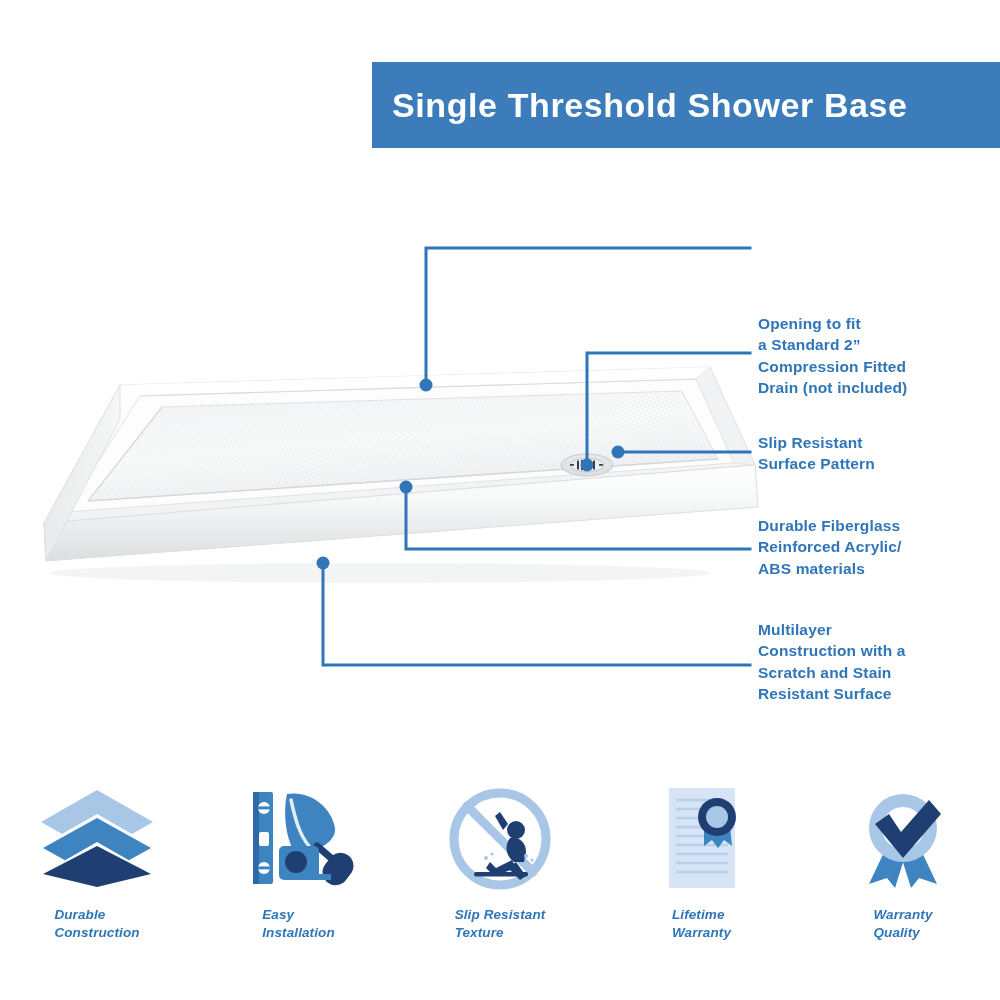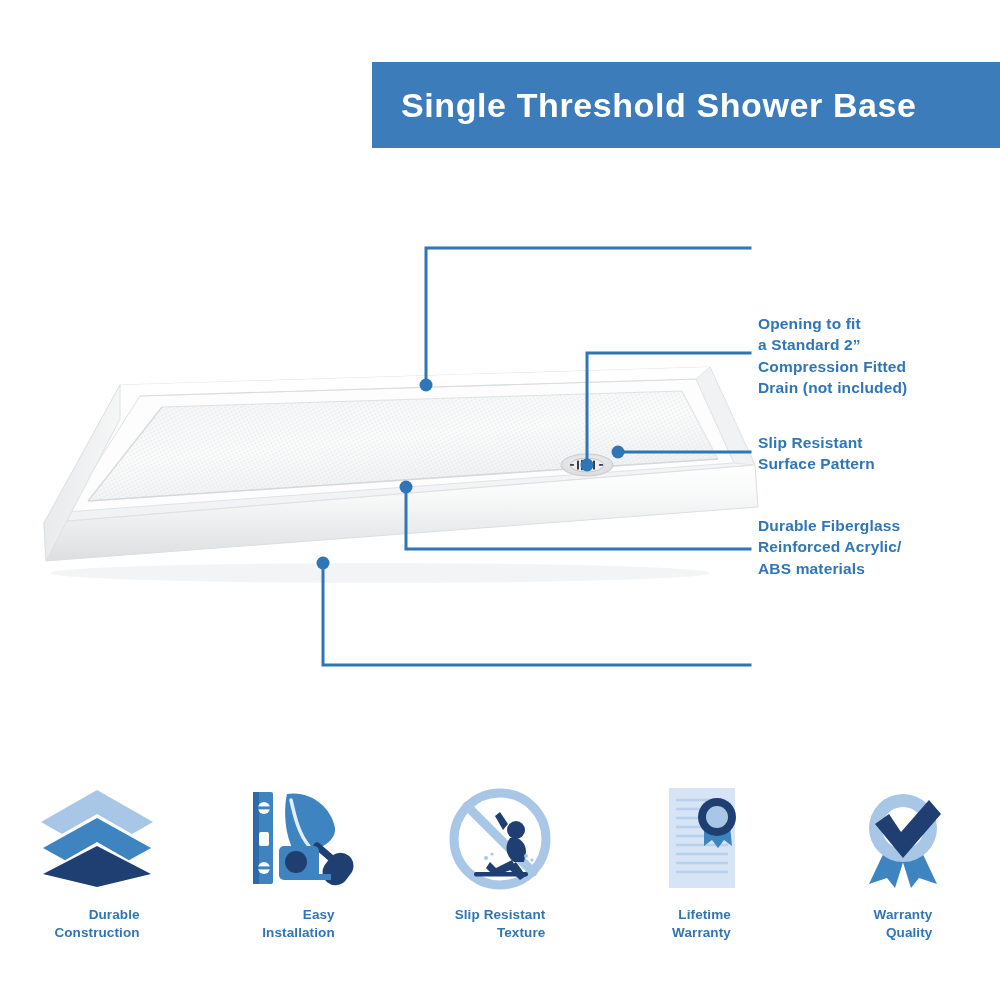--- a/index.html
+++ b/index.html
@@ -11,21 +11,21 @@
   }
   #page{position:absolute;inset:0;background:#fff;}
 
   
   #title-banner{
     position:absolute;left:372px;top:62px;width:640px;height:86px;
     background:#3d7cba;display:flex;align-items:center;
   }
   #title-text{
     color:#ffffff;font-size:34px;font-weight:bold;letter-spacing:.6px;
-    padding-left:29px;white-space:nowrap;line-height:1;
+    padding-left:20px;white-space:nowrap;line-height:1;
   }
 
   
   .callout-label{
     position:absolute;color:#2f76b8;font-weight:bold;font-size:15.5px;
     line-height:1.38;white-space:pre-line;letter-spacing:.15px;
   }
   #label-tile-flanges   {left:758px;top:229px;width:230px;}
   #label-drain-opening  {left:758px;top:313px;width:240px;}
   #label-slip-surface   {left:758px;top:432px;width:230px;}
@@ -43,21 +43,21 @@
     position:absolute;left:0;top:778px;width:1000px;height:190px;
     display:flex;align-items:flex-start;justify-content:space-between;
     padding:0 22px;box-sizing:border-box;
   }
   .feature{
     width:150px;display:flex;flex-direction:column;align-items:center;
   }
   .feature-icon{height:122px;display:flex;align-items:center;justify-content:center;}
   .feature-caption{
     margin-top:6px;color:#2f76b8;font-weight:bold;font-size:13.5px;
-    line-height:1.35;text-align:right;white-space:pre-line;letter-spacing:.1px;
+    line-height:1.35;text-align:left;white-space:pre-line;letter-spacing:.1px;font-style:italic;
   }
 </style>
 </head>
 <body>
 
 <div id="page">
 
   <div id="title-banner">
     <div id="title-text">Single Threshold Shower Base</div>
   </div>
@@ -165,20 +165,24 @@
 Compression Fitted
 Drain (not included)</div>
 
   <div class="callout-label" id="label-slip-surface">Slip Resistant
 Surface Pattern</div>
 
   <div class="callout-label" id="label-fiberglass">Durable Fiberglass
 Reinforced Acrylic/
 ABS materials</div>
 
+  <div class="callout-label" id="label-multilayer">Multilayer
+Construction with a
+Scratch and Stain
+Resistant Surface</div>
 
   <div id="features">
 
     <div class="feature">
       <div class="feature-icon">
         <svg width="120" height="110" viewBox="0 0 120 110">
           <polygon points="60,6 116,38 60,70 4,38" fill="#a8c6e5"></polygon>
           <polygon points="60,30 116,62 60,94 4,62" fill="#ffffff"></polygon>
           <polygon points="60,34 114,64 60,94 6,64" fill="#3d84c0"></polygon>
           <polygon points="60,58 116,90 60,104 4,90" fill="#ffffff"></polygon>

